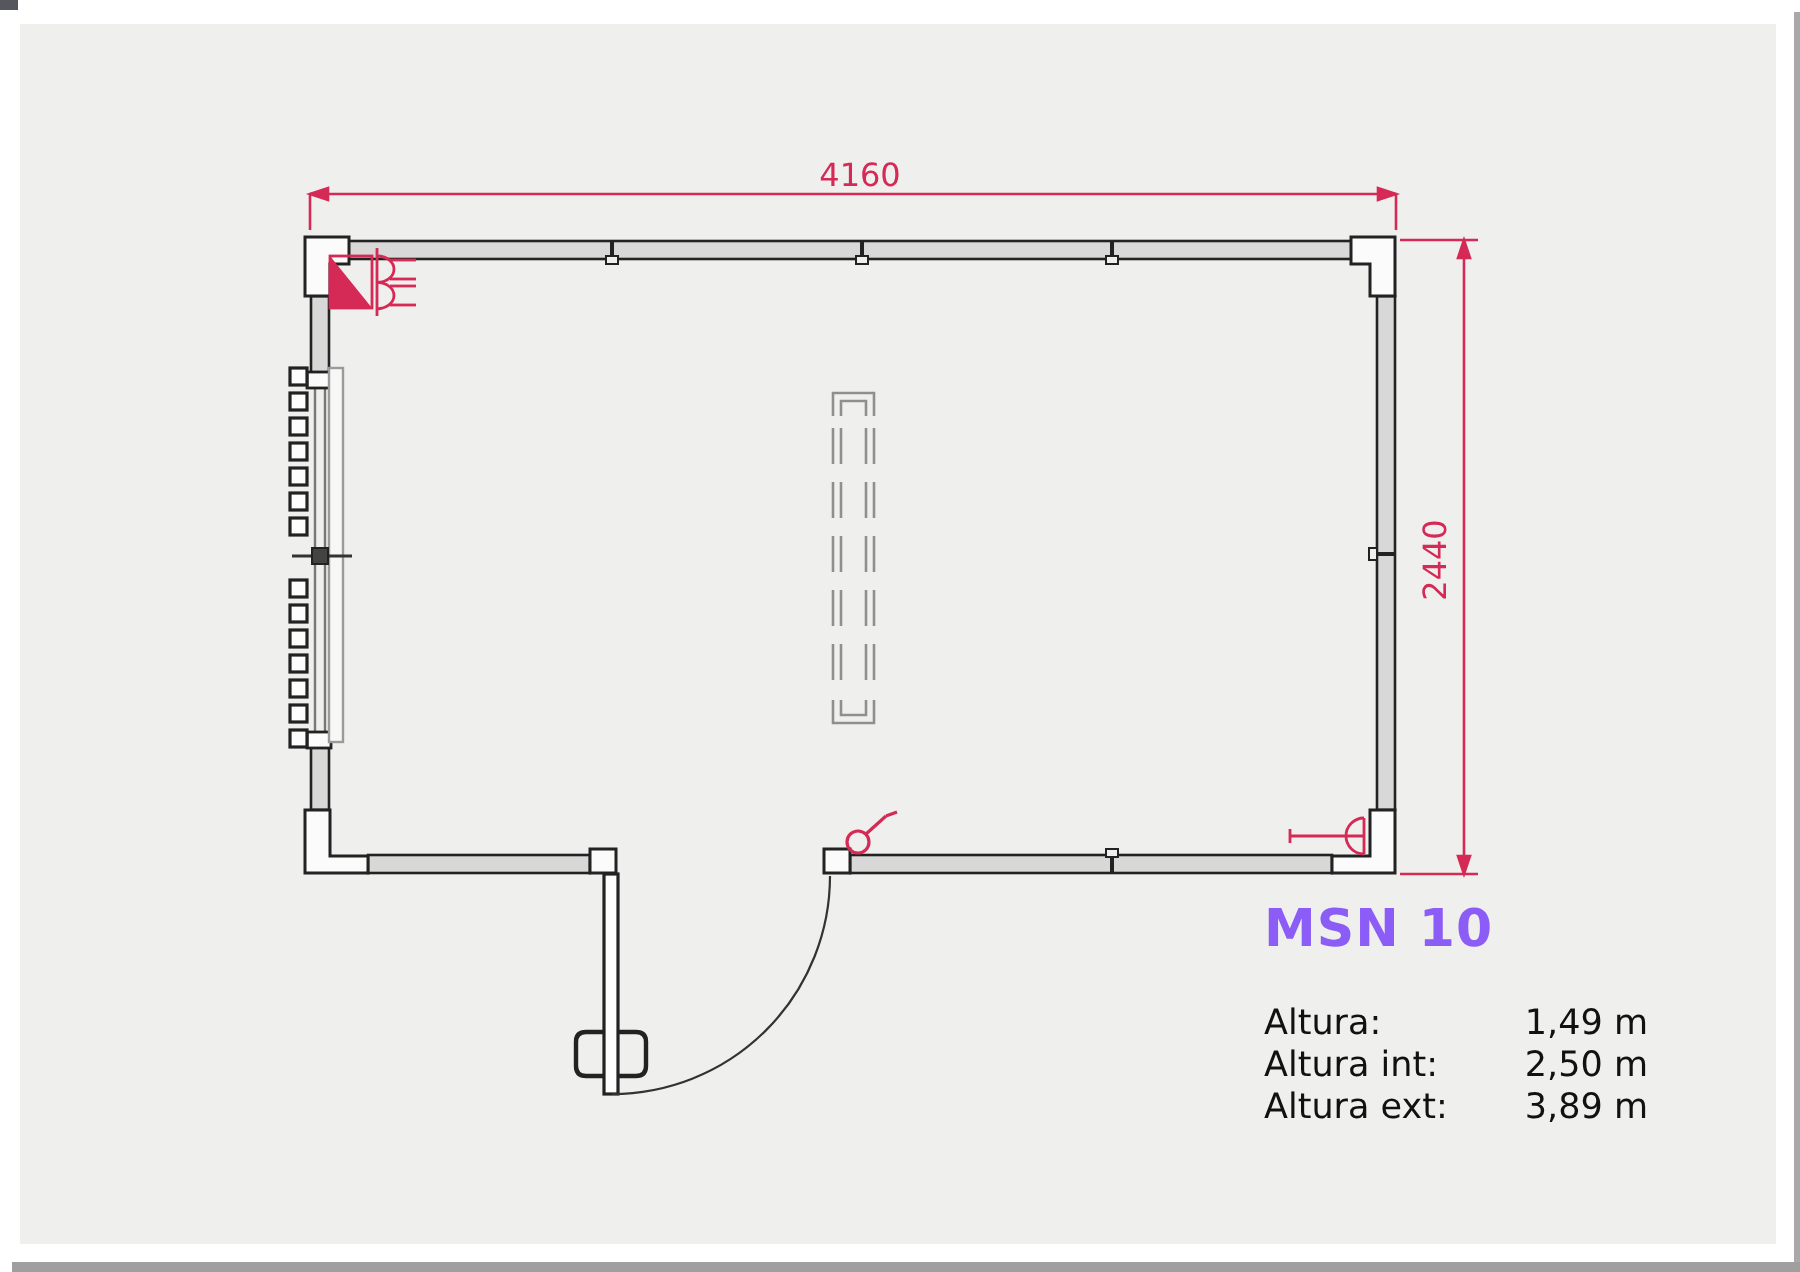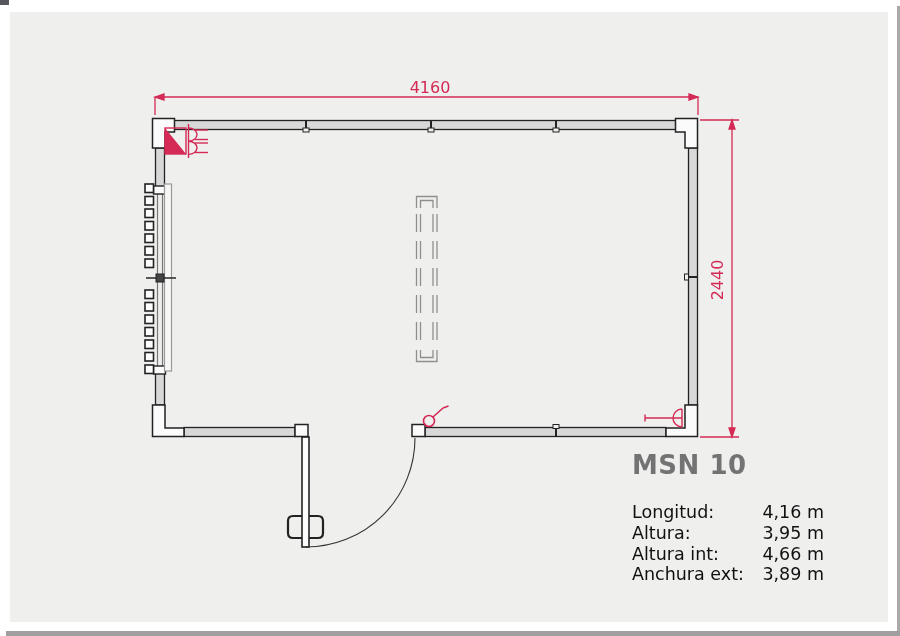--- a/index.html
+++ b/index.html
@@ -167,33 +167,29 @@
     <line x1="700" y1="120" x2="739" y2="120"></line>
     <line x1="700" y1="437" x2="739" y2="437"></line>
     <path d="M732,120 l-3,9 h6 Z"></path>
     <path d="M732,437 l-3,-9 h6 Z"></path>
   </g>
   <text x="430" y="93" text-anchor="middle" font-size="16" fill="#d42a55" font-family="DejaVu Sans, Liberation Sans, sans-serif">4160</text>
   <text x="723" y="280" text-anchor="middle" transform="rotate(-90 723 280)" font-size="16" fill="#d42a55" font-family="DejaVu Sans, Liberation Sans, sans-serif">2440</text>
 </svg>
 
 <div class="specs">
-  <div class="title" style="color:#737373">MSN 10</div>
-  <div class="row">
-    <span class="lbl">Longitud:</span>
-    <span class="val">4,16 m</span>
-  </div>
+  <div class="title" style="color:#8b5cf6">MSN 10</div>
   <div class="row">
     <span class="lbl">Altura:</span>
-    <span class="val">3,95 m</span>
+    <span class="val">1,49 m</span>
   </div>
   <div class="row">
     <span class="lbl">Altura int:</span>
-    <span class="val">4,66 m</span>
+    <span class="val">2,50 m</span>
   </div>
   <div class="row">
-    <span class="lbl">Anchura ext:</span>
+    <span class="lbl">Altura ext:</span>
     <span class="val">3,89 m</span>
   </div>
 </div>
 
 <div class="edge-right"></div>
 <div class="edge-bottom"></div>
 
 </body></html>

